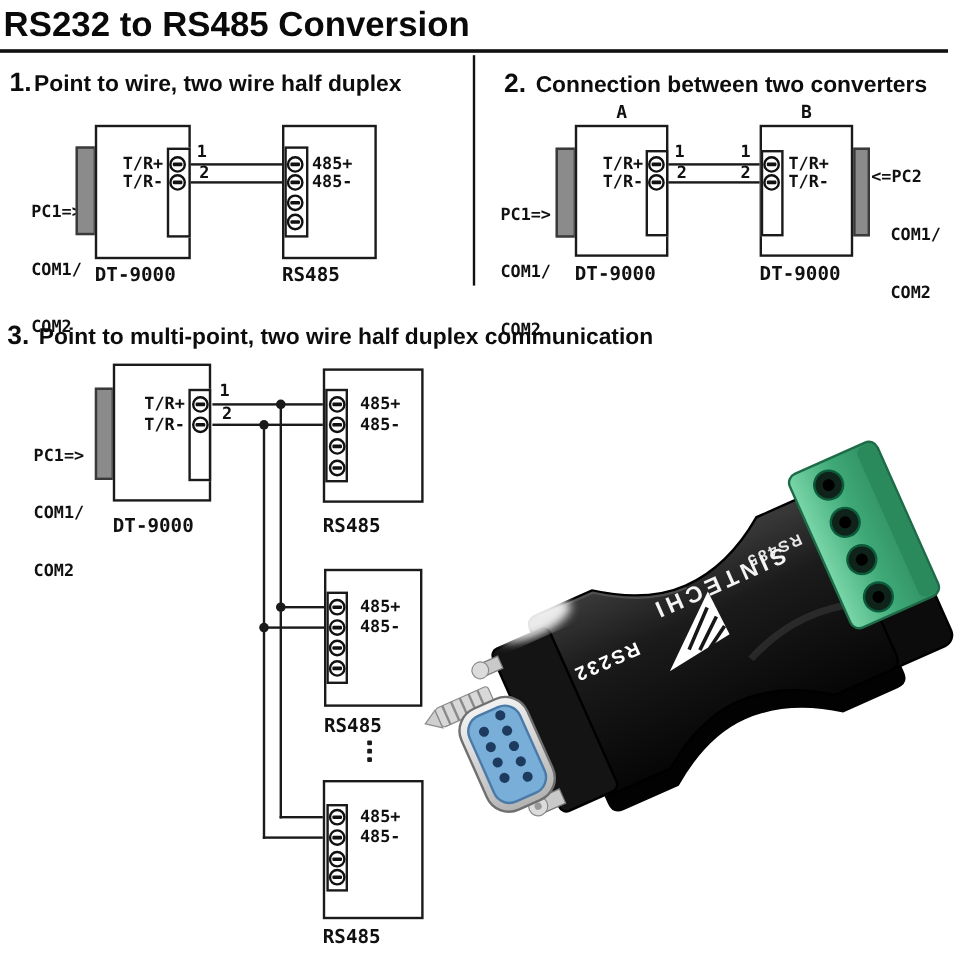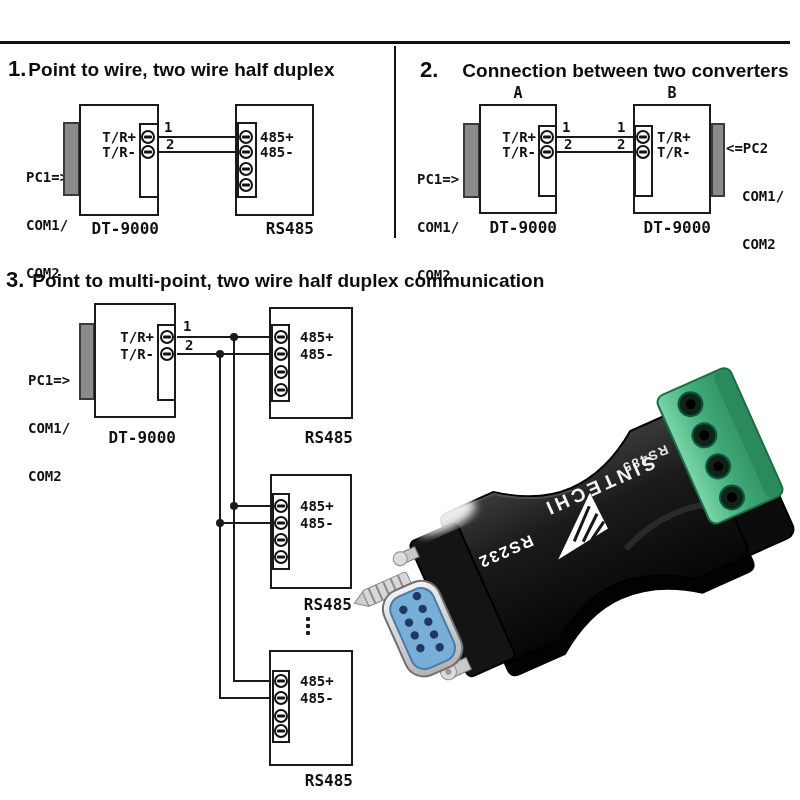--- a/index.html
+++ b/index.html
@@ -10,35 +10,36 @@
   .strip{position:absolute;border:2px solid #1a1a1a;background:#fff}
   .gray{position:absolute;background:#8b8b8b;border:2px solid #3a3a3a}
   .term{position:absolute;width:14px;height:14px;border:2px solid #111;border-radius:50%;background:#fcfcfc}
   .term::after{content:'';position:absolute;left:1px;right:1px;top:50%;transform:translateY(-50%);height:3px;background:#111;border-radius:1px}
   .wire{position:absolute;height:2px;background:#1a1a1a}
   .vwire{position:absolute;width:2px;background:#1a1a1a}
   .dot{position:absolute;width:8px;height:8px;border-radius:50%;background:#1a1a1a}
   .edot{position:absolute;width:4px;height:4px;border-radius:1px;background:#1a1a1a}
   .lbl{position:absolute;font:bold 14px "DejaVu Sans Mono",monospace;line-height:14px;white-space:pre;color:#111}
   .pcblk{position:absolute;font:bold 14px "DejaVu Sans Mono",monospace;line-height:16px;white-space:pre;color:#111}
-  .cap{position:absolute;font:bold 16px "DejaVu Sans Mono",monospace;line-height:16px;text-align:right;color:#111}
+  .cap{position:absolute;font:bold 16px "DejaVu Sans Mono",monospace;line-height:16px;text-align:left;color:#111}
   .heading{position:absolute;font-weight:bold;white-space:nowrap;color:#0d0d0d}
   .hnum{font-size:22px}
   .htxt{font-size:19px}
   #title{position:absolute;left:3px;top:5px;font-size:29px;font-weight:bold;letter-spacing:0;color:#0a0a0a}
   #underline{position:absolute;left:0;top:41px;width:790px;height:3px;background:#111}
   #vdivider{position:absolute;left:394px;top:46px;width:2px;height:192px;background:#111}
   svg{position:absolute;left:0;top:0}
   text{font-family:"Liberation Sans",sans-serif}
 </style>
 </head>
 <body>
 
 <div id="screen">
 
+  <div id="title">RS232 to RS485 Conversion</div>
   <div id="underline"></div>
   <div id="vdivider"></div>
 
   <div>
     <div class="heading" style="left:8px;top:56px">
       <span class="hnum">1.</span><span class="htxt" style="margin-left:2px">Point to wire, two wire half duplex</span>
     </div>
     <div class="pcblk" style="left:26px;top:137px">
       <div>PC1=&gt;</div>
       <div>COM1/</div>
@@ -62,21 +63,21 @@
     <div class="term" style="left:239px;top:162px"></div>
     <div class="term" style="left:239px;top:178px"></div>
     <div class="lbl" style="left:260px;top:130px">485+</div>
     <div class="lbl" style="left:260px;top:145px">485-</div>
     <div class="cap" style="left:79px;top:221px;width:80px">DT-9000</div>
     <div class="cap" style="left:235px;top:221px;width:79px">RS485</div>
   </div>
 
   <div>
     <div class="heading" style="left:420px;top:57px">
-      <span class="hnum">2.</span><span class="htxt" style="margin-left:24px">Connection between two converters</span>
+      <span class="hnum">2.</span><span class="htxt" style="margin-left:8px">Connection between two converters</span>
     </div>
     <div class="lbl" style="left:479px;top:86px;width:78px;text-align:center;font-size:15px">A</div>
     <div class="lbl" style="left:633px;top:86px;width:78px;text-align:center;font-size:15px">B</div>
     <div class="pcblk" style="left:417px;top:139px">
       <div>PC1=&gt;</div>
       <div>COM1/</div>
       <div>COM2</div>
     </div>
     <div class="gray" style="left:463px;top:123px;width:17px;height:75px"></div>
     <div class="box" style="left:479px;top:104px;width:78px;height:110px"></div>

